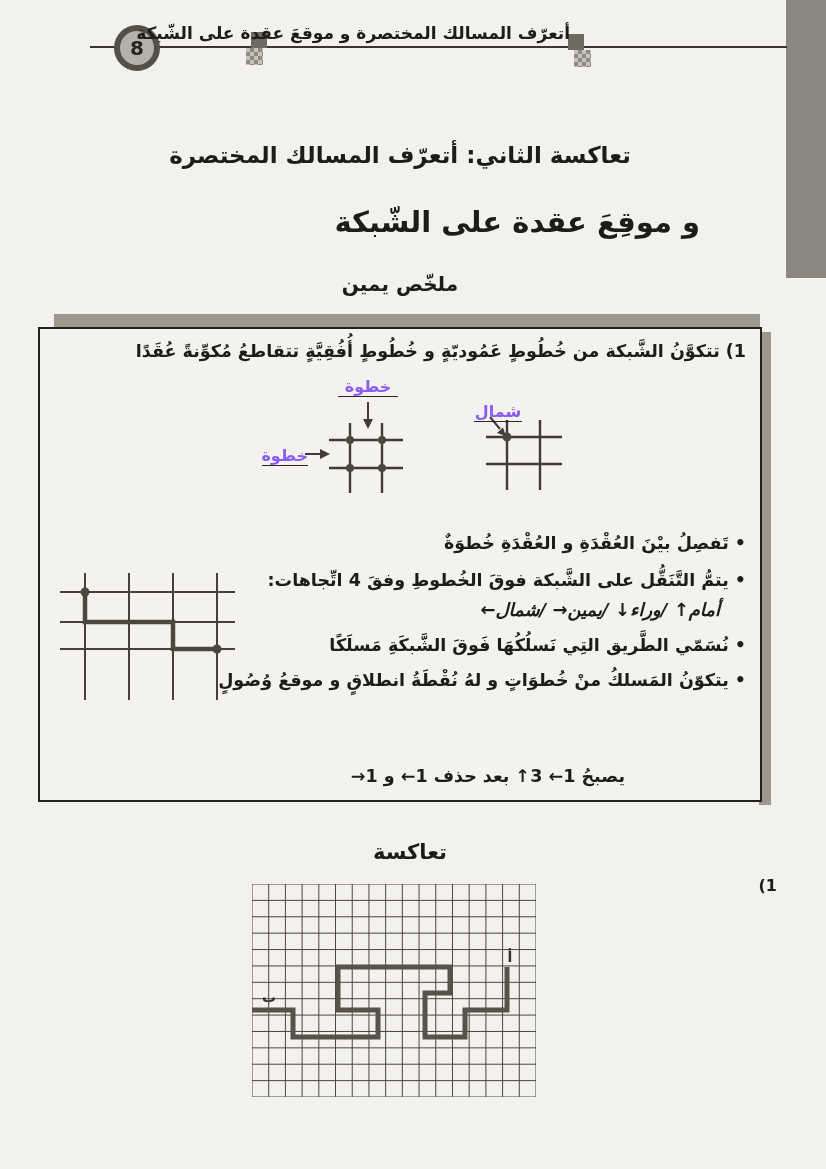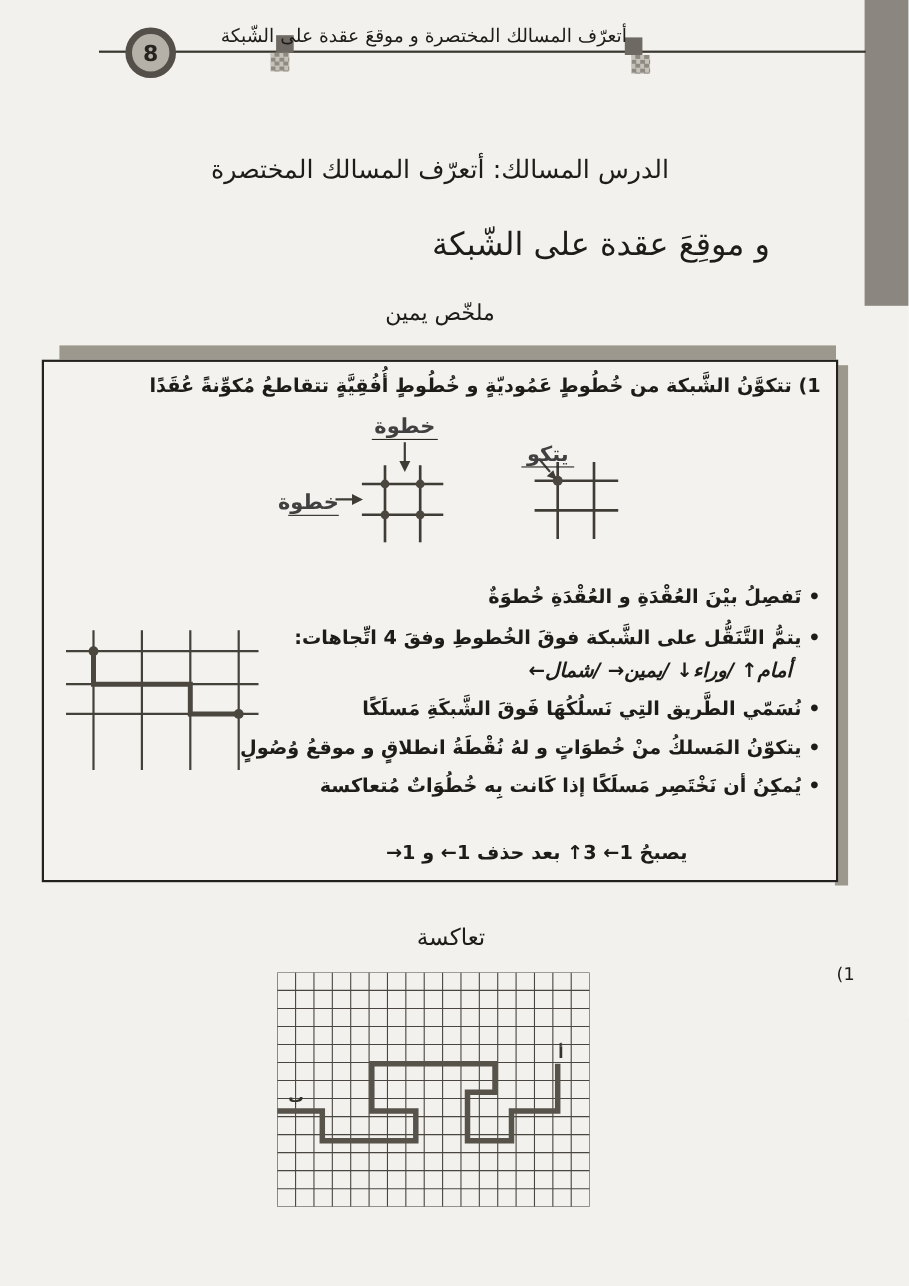--- a/index.html
+++ b/index.html
@@ -1,20 +1,20 @@
 <!DOCTYPE html>
 <html><head>
 <meta charset="utf-8">
 <style>
   html,body{margin:0;padding:0;}
   body{width:826px;height:1169px;font-family:"DejaVu Sans",sans-serif;}
   .page{position:relative;width:826px;height:1169px;background:#f2f1ed;overflow:hidden;}
   .abs{position:absolute;}
   .ar{direction:rtl;white-space:nowrap;color:#1e1c18;}
-  .bold{font-weight:normal;}
+  .bold{font-weight:bold;}
   .center{text-align:center;}
 
   
   .side-strip{left:786px;top:0;width:40px;height:278px;background:#8b867f;}
   .header-line{left:90px;top:46px;width:697px;height:2px;background:#39352f;}
   .page-circle{left:114px;top:25px;width:46px;height:46px;border-radius:50%;
     background:#b6b1a8;border:6px solid #544f49;box-sizing:border-box;
     display:flex;align-items:center;justify-content:center;
     font-size:20px;font-weight:bold;color:#262420;}
   .sq{width:16px;height:16px;}
@@ -28,21 +28,21 @@
   .t1{left:100px;top:142px;width:600px;font-size:23px;}
   .t2{left:100px;top:205px;width:600px;font-size:29px;text-align:right;}
   .t3{left:100px;top:272px;width:600px;font-size:20px;}
 
   
   .box-shadow-top{left:54px;top:314px;width:706px;height:13px;background:#9d988e;}
   .box-shadow-right{left:759px;top:332px;width:12px;height:473px;background:#9d988e;}
   .summary-box{left:38px;top:327px;width:720px;height:471px;border:2px solid #23211d;
     background:#f3f2ee;box-sizing:content-box;}
   .box-line{position:absolute;font-size:17.5px;font-weight:bold;margin-left:18px;}
-  .lbl{position:absolute;font-size:19px;font-weight:bold;color:#404040;
+  .lbl{position:absolute;font-size:16px;font-weight:bold;color:#8b5cf6;
     border-bottom:1.5px solid #2a2722;text-align:center;direction:rtl;white-space:nowrap;}
 
   svg line, svg path{stroke-linecap:butt;}
 
   
   .ex-title{left:330px;top:840px;width:160px;font-size:21px;}
   .q1{left:733px;top:876px;width:44px;font-size:16px;}
 </style>
 </head>
 <body>
@@ -54,21 +54,21 @@
   <div class="abs header-line"></div>
   <div class="abs page-circle">
     <span>8</span>
   </div>
   <div class="abs sq sq-dark" style="left:251px;top:32px;"></div>
   <div class="abs sq-check" style="left:246px;top:48px;"></div>
   <div class="abs sq sq-dark" style="left:568px;top:34px;"></div>
   <div class="abs sq-check" style="left:574px;top:50px;"></div>
   <div class="abs ar bold center header-title">أتعرّف المسالك المختصرة و موقعَ عقدة على الشّبكة</div>
 
-  <div class="abs ar bold center t1">الدرس المسالك: أتعرّف المسالك المختصرة</div>
+  <div class="abs ar bold center t1">تعاكسة الثاني: أتعرّف المسالك المختصرة</div>
   <div class="abs ar bold center t2">و موقِعَ عقدة على الشّبكة</div>
   <div class="abs ar bold center t3">ملخّص يمين</div>
 
   <div class="abs box-shadow-top"></div>
   <div class="abs box-shadow-right"></div>
 
   <div class="abs summary-box">
 
     <div class="box-line ar" style="right:14px;top:12px;">1) تتكوَّنُ الشَّبكة من خُطُوطٍ عَمُوديّةٍ و خُطُوطٍ أُفُقِيَّةٍ تتقاطعُ مُكوِّنةً عُقَدًا</div>
 
@@ -105,21 +105,21 @@
       </g>
       <circle cx="257" cy="62" r="4.5" fill="#4b473f"></circle>
 
       <g stroke="#3f3b35" stroke-width="2" fill="#3f3b35">
         <line x1="240" y1="42" x2="250" y2="54"></line>
         <polygon points="256,61 247,58 253,52.5" stroke="none"></polygon>
       </g>
     </svg>
     <div class="lbl" style="left:298px;top:48px;width:60px;">خطوة</div>
     <div class="lbl" style="left:222px;top:117px;width:46px;">خطوة</div>
-    <div class="lbl" style="left:434px;top:73px;width:48px;">يتكو</div>
+    <div class="lbl" style="left:434px;top:73px;width:48px;">شمال</div>
 
     <svg class="abs" style="left:13px;top:238px;" width="195" height="140" viewBox="0 0 195 140">
       <g stroke="#44403a" stroke-width="2">
         <line x1="32" y1="6" x2="32" y2="133"></line>
         <line x1="76" y1="6" x2="76" y2="133"></line>
         <line x1="120" y1="6" x2="120" y2="133"></line>
         <line x1="164" y1="6" x2="164" y2="133"></line>
         <line x1="7" y1="25" x2="182" y2="25"></line>
         <line x1="7" y1="55" x2="182" y2="55"></line>
         <line x1="7" y1="82" x2="182" y2="82"></line>
@@ -127,21 +127,20 @@
       <path d="M32 25 V55 H120 V82 H164" fill="none" stroke="#4b473f" stroke-width="4.5"></path>
       <circle cx="32" cy="25" r="4.5" fill="#4b473f"></circle>
       <circle cx="164" cy="82" r="4.5" fill="#4b473f"></circle>
     </svg>
 
     <div class="box-line ar" style="right:14px;top:204px;">• تَفصِلُ بيْنَ العُقْدَةِ و العُقْدَةِ خُطوَةٌ</div>
     <div class="box-line ar" style="right:14px;top:241px;">• يتمُّ التَّنَقُّل على الشَّبكة فوقَ الخُطوطِ وفقَ 4 اتِّجاهات:</div>
     <div class="box-line ar" style="right:40px;top:270px;font-size:18px;font-style:italic;">أمام↑ /وراء↓ /يمين→ /شمال←</div>
     <div class="box-line ar" style="right:14px;top:306px;">• نُسَمّي الطَّريق التِي نَسلُكُهَا فَوقَ الشَّبكَةِ مَسلَكًا</div>
     <div class="box-line ar" style="right:14px;top:341px;">• يتكوّنُ المَسلكُ منْ خُطوَاتٍ و لهُ نُقْطَةُ انطلاقٍ و موقعُ وُصُولٍ</div>
-    <div class="box-line ar" style="right:14px;top:376px;">• يُمكِنُ أن نَخْتَصِر مَسلَكًا إذا كَانت بِه خُطُوَاتٌ مُتعاكسة</div>
     <div class="box-line ar" style="right:135px;top:437px;">يصبحُ 1← 3↑ بعد حذف 1← و 1→</div>
   </div>
 
   <div class="abs ar bold center ex-title">تعاكسة</div>
   <div class="abs ar bold q1">1)</div>
 
   <svg class="abs" style="left:252px;top:884px;" width="284" height="213" viewBox="0 0 284 213">
     <g stroke="#4a463f" stroke-width="1">
         <line x1="0.00" y1="0" x2="0.00" y2="213"></line>
         <line x1="16.71" y1="0" x2="16.71" y2="213"></line>

